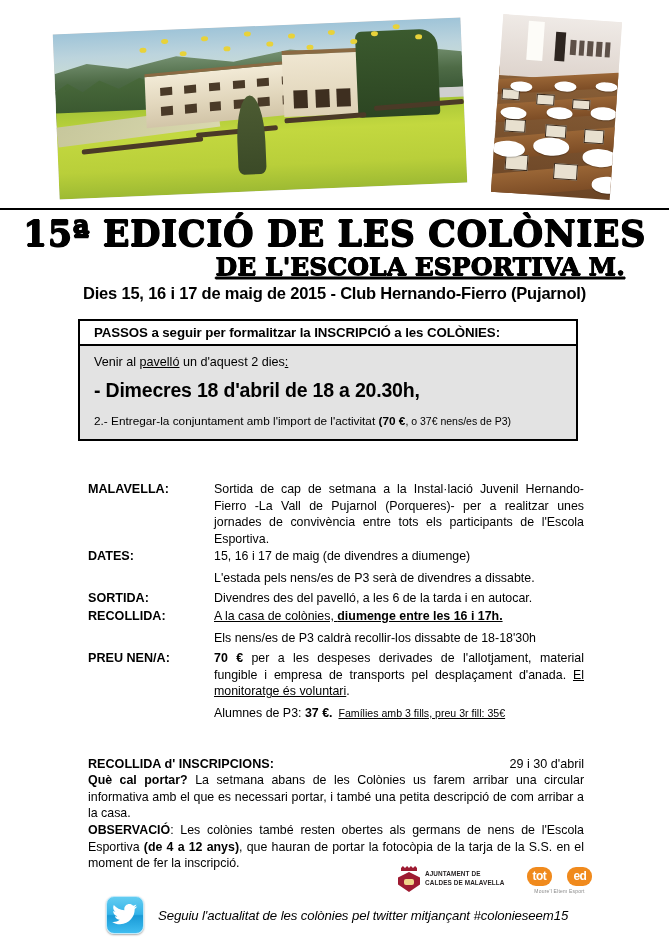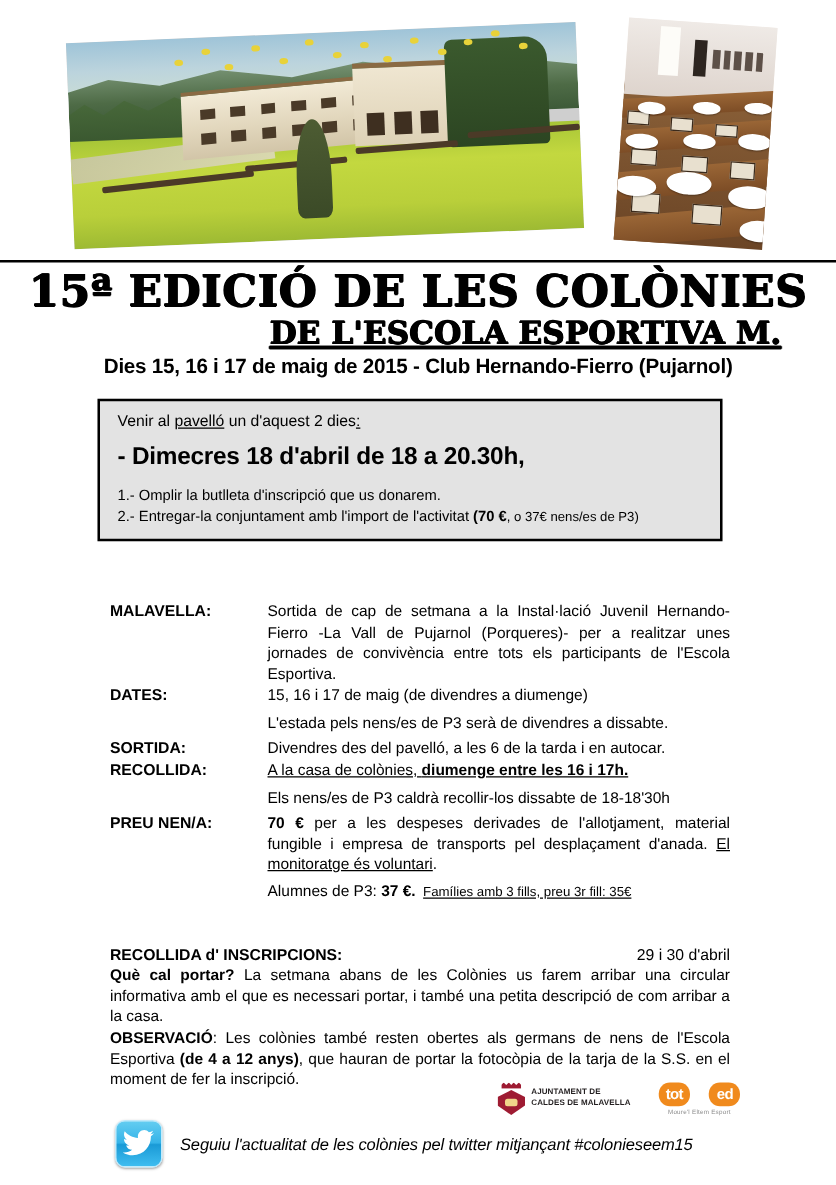--- a/index.html
+++ b/index.html
@@ -328,21 +328,21 @@
     border-radius:9px;
     letter-spacing:-0.5px;
   }
   #logo-toted .tagline {
     font-size:5px; color:#8a8a8a; margin-top:2px; letter-spacing:.2px;
   }
 
   
   #twitter-row {
     position: absolute;
-    left: 92px;
+    left: 106px;
     top: 896px;
     display: flex;
     align-items: center;
     gap: 14px;
   }
   #twitter-icon {
     width: 38px; height: 38px;
     border-radius: 8px;
     background: linear-gradient(180deg,#63cdf1 0%,#35b3e8 48%,#1a9ad6 52%,#3fbdf0 100%);
     border: 1px solid #bfe9fa;
@@ -460,26 +460,26 @@
   <div class="band-rule"></div>
 </div>
 
 <div id="title-block">
   <div id="title-main">15ª EDICIÓ DE LES COLÒNIES</div>
   <div id="title-sub">DE L'ESCOLA ESPORTIVA M.</div>
   <div id="title-dates">Dies 15, 16 i 17 de maig de 2015 - Club Hernando-Fierro (Pujarnol)</div>
 </div>
 
 <div id="steps-box">
+  <div id="steps-header">PASSOS  a seguir per formalitzar la INSCRIPCIÓ a les COLÒNIES:</div>
   <div id="steps-body">
     <p id="steps-intro"><span>Venir al </span><u>pavelló</u><span> un d'aquest 2 dies</span><u>:</u></p>
     <div id="steps-days">
       <p class="step-day">- Dimecres 18 d'abril de 18 a 20.30h,</p>
     </div>
-    <p class="step-num">1.- Omplir la butlleta d'inscripció que us donarem.</p>
     <p class="step-num"><span>2.- Entregar-la conjuntament amb l'import de l'activitat </span><b>(70 €</b><span class="small-eur">, o 37€ nens/es de P3)</span></p>
   </div>
 </div>
 
 <div id="details">
 
   <div class="drow">
     <div class="dlabel">MALAVELLA:</div>
     <div class="dval j">Sortida de cap de setmana a la Instal·lació Juvenil Hernando-Fierro -La Vall de Pujarnol (Porqueres)- per a realitzar unes jornades de convivència entre tots els participants de  l'Escola Esportiva.</div>
   </div>

